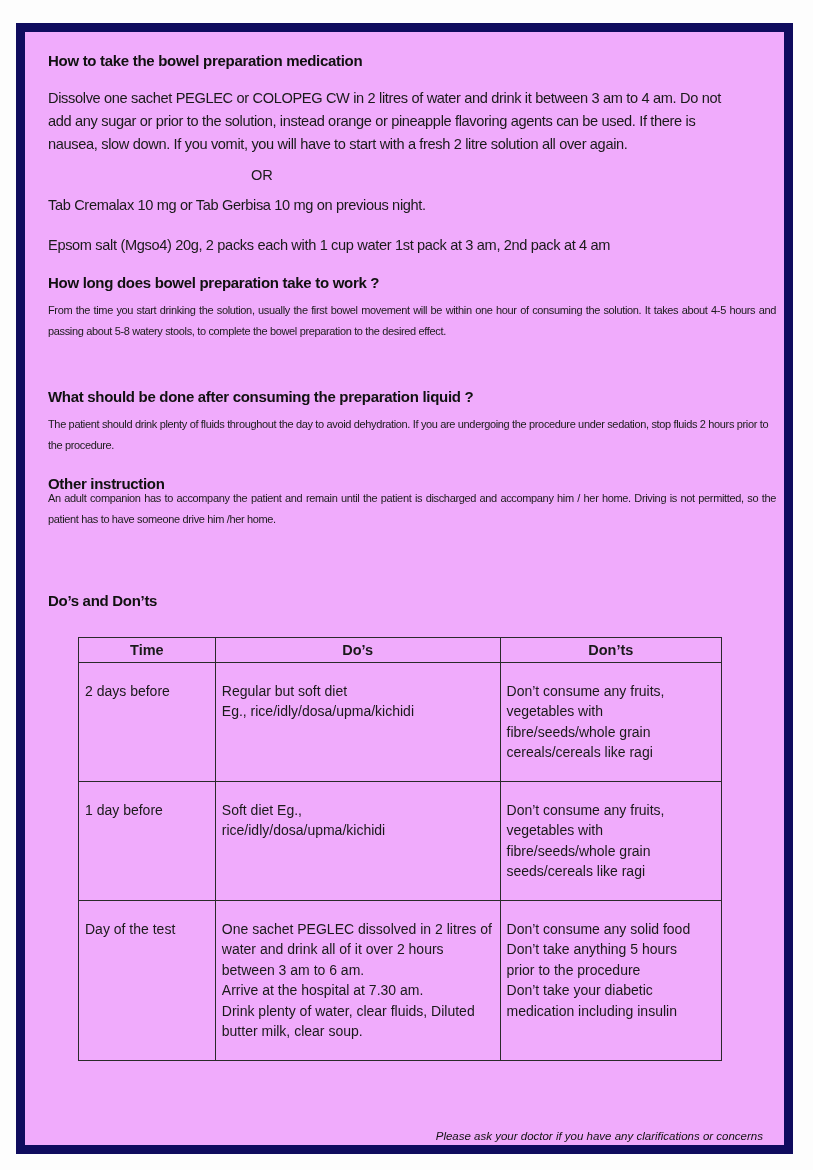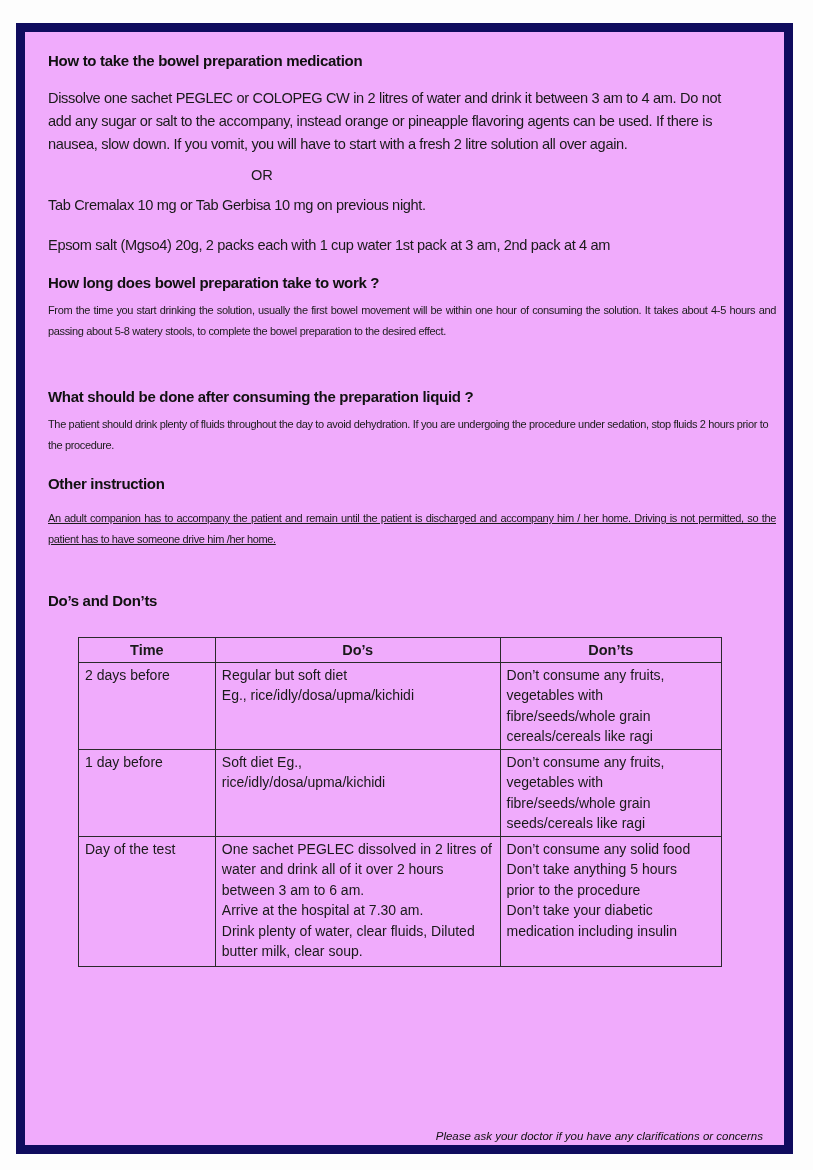--- a/index.html
+++ b/index.html
@@ -12,53 +12,53 @@
   .content { position: absolute; left: 23px; top: 0; width: 730px; }
   .h { font-weight: bold; font-size: 15px; letter-spacing: -0.3px; color: #111; position: absolute; left: 0; white-space: nowrap; }
   .p { font-size: 11px; line-height: 21px; letter-spacing: -0.35px; color: #1b1b1b; position: absolute; left: 0; width: 728px; }
   .p.just { text-align: justify; }
   .line { white-space: nowrap; position: absolute; left: 0; font-size: 14.6px; letter-spacing: -0.35px; }
   .or { position: absolute; left: 203px; font-size: 14.6px; }
   table.dd {
     position: absolute; left: 30px; top: 605px; width: 644px;
     border-collapse: collapse; font-size: 14px; color: #1a1a1a;
   }
-  table.dd th, table.dd td { border: 1.5px solid #2a2a2a; vertical-align: top; padding: 2px 6px; line-height: 20.5px; }
+  table.dd th, table.dd td { border: 1.5px solid #2a2a2a; vertical-align: top; padding: 18px 6px; line-height: 20.5px; }
   table.dd th { font-weight: bold; text-align: center; padding: 2px 6px 1px; font-size: 14.5px; }
   .c1 { width: 144px; }
   .c2 { width: 294px; }
   .c3 { width: 230px; }
   .cell-line { display: block; }
   .footer { position: absolute; right: 21px; top: 1098px; font-style: italic; font-size: 11.5px; color: #111; white-space: nowrap; }
 </style>
 </head>
 <body>
 
 <div class="frame">
   <div class="content">
 
     <div class="h" style="top:20px;">How to take the bowel preparation medication</div>
 
     <div class="line" style="top:58px;">Dissolve one sachet PEGLEC or COLOPEG CW in 2 litres of water and drink it between 3 am to 4 am. Do not</div>
-    <div class="line" style="top:81px;">add any sugar or salt to the accompany, instead orange or pineapple flavoring agents can be used. If there is</div>
+    <div class="line" style="top:81px;">add any sugar or prior to the solution, instead orange or pineapple flavoring agents can be used. If there is</div>
     <div class="line" style="top:104px;">nausea, slow down. If you vomit, you will have to start with a fresh 2 litre solution all over again.</div>
 
     <div class="or" style="top:135px;">OR</div>
 
     <div class="line" style="top:165px;">Tab Cremalax 10 mg or Tab Gerbisa 10 mg on previous night.</div>
     <div class="line" style="top:205px;">Epsom salt (Mgso4) 20g, 2 packs each with 1 cup water 1st pack at 3 am, 2nd pack at 4 am</div>
 
     <div class="h" style="top:242px;">How long does bowel preparation take to work ?</div>
     <div class="p just" style="top:268px;">From the time you start drinking the solution, usually the first bowel movement will be within one hour of consuming the solution. It takes about 4-5 hours and passing about 5-8 watery stools, to complete the bowel preparation to the desired effect.</div>
 
     <div class="h" style="top:356px;">What should be done after consuming the preparation liquid ?</div>
     <div class="p" style="top:382px;">The patient should drink plenty of fluids throughout the day to avoid dehydration. If you are undergoing the procedure under sedation, stop fluids 2 hours prior to the procedure.</div>
 
     <div class="h" style="top:443px;">Other instruction</div>
-    <div class="p just" style="top:476px;text-decoration:underline;">An adult companion has to accompany the patient and remain until the patient is discharged and accompany him / her home. Driving is not permitted, so the patient has to have someone drive him /her home.</div>
+    <div class="p just" style="top:456px;">An adult companion has to accompany the patient and remain until the patient is discharged and accompany him / her home. Driving is not permitted, so the patient has to have someone drive him /her home.</div>
 
     <div class="h" style="top:560px;">Do’s and Don’ts</div>
 
     <table class="dd">
       <thead>
         <tr>
           <th class="c1">Time</th>
           <th class="c2">Do’s</th>
           <th class="c3">Don’ts</th>
         </tr>

